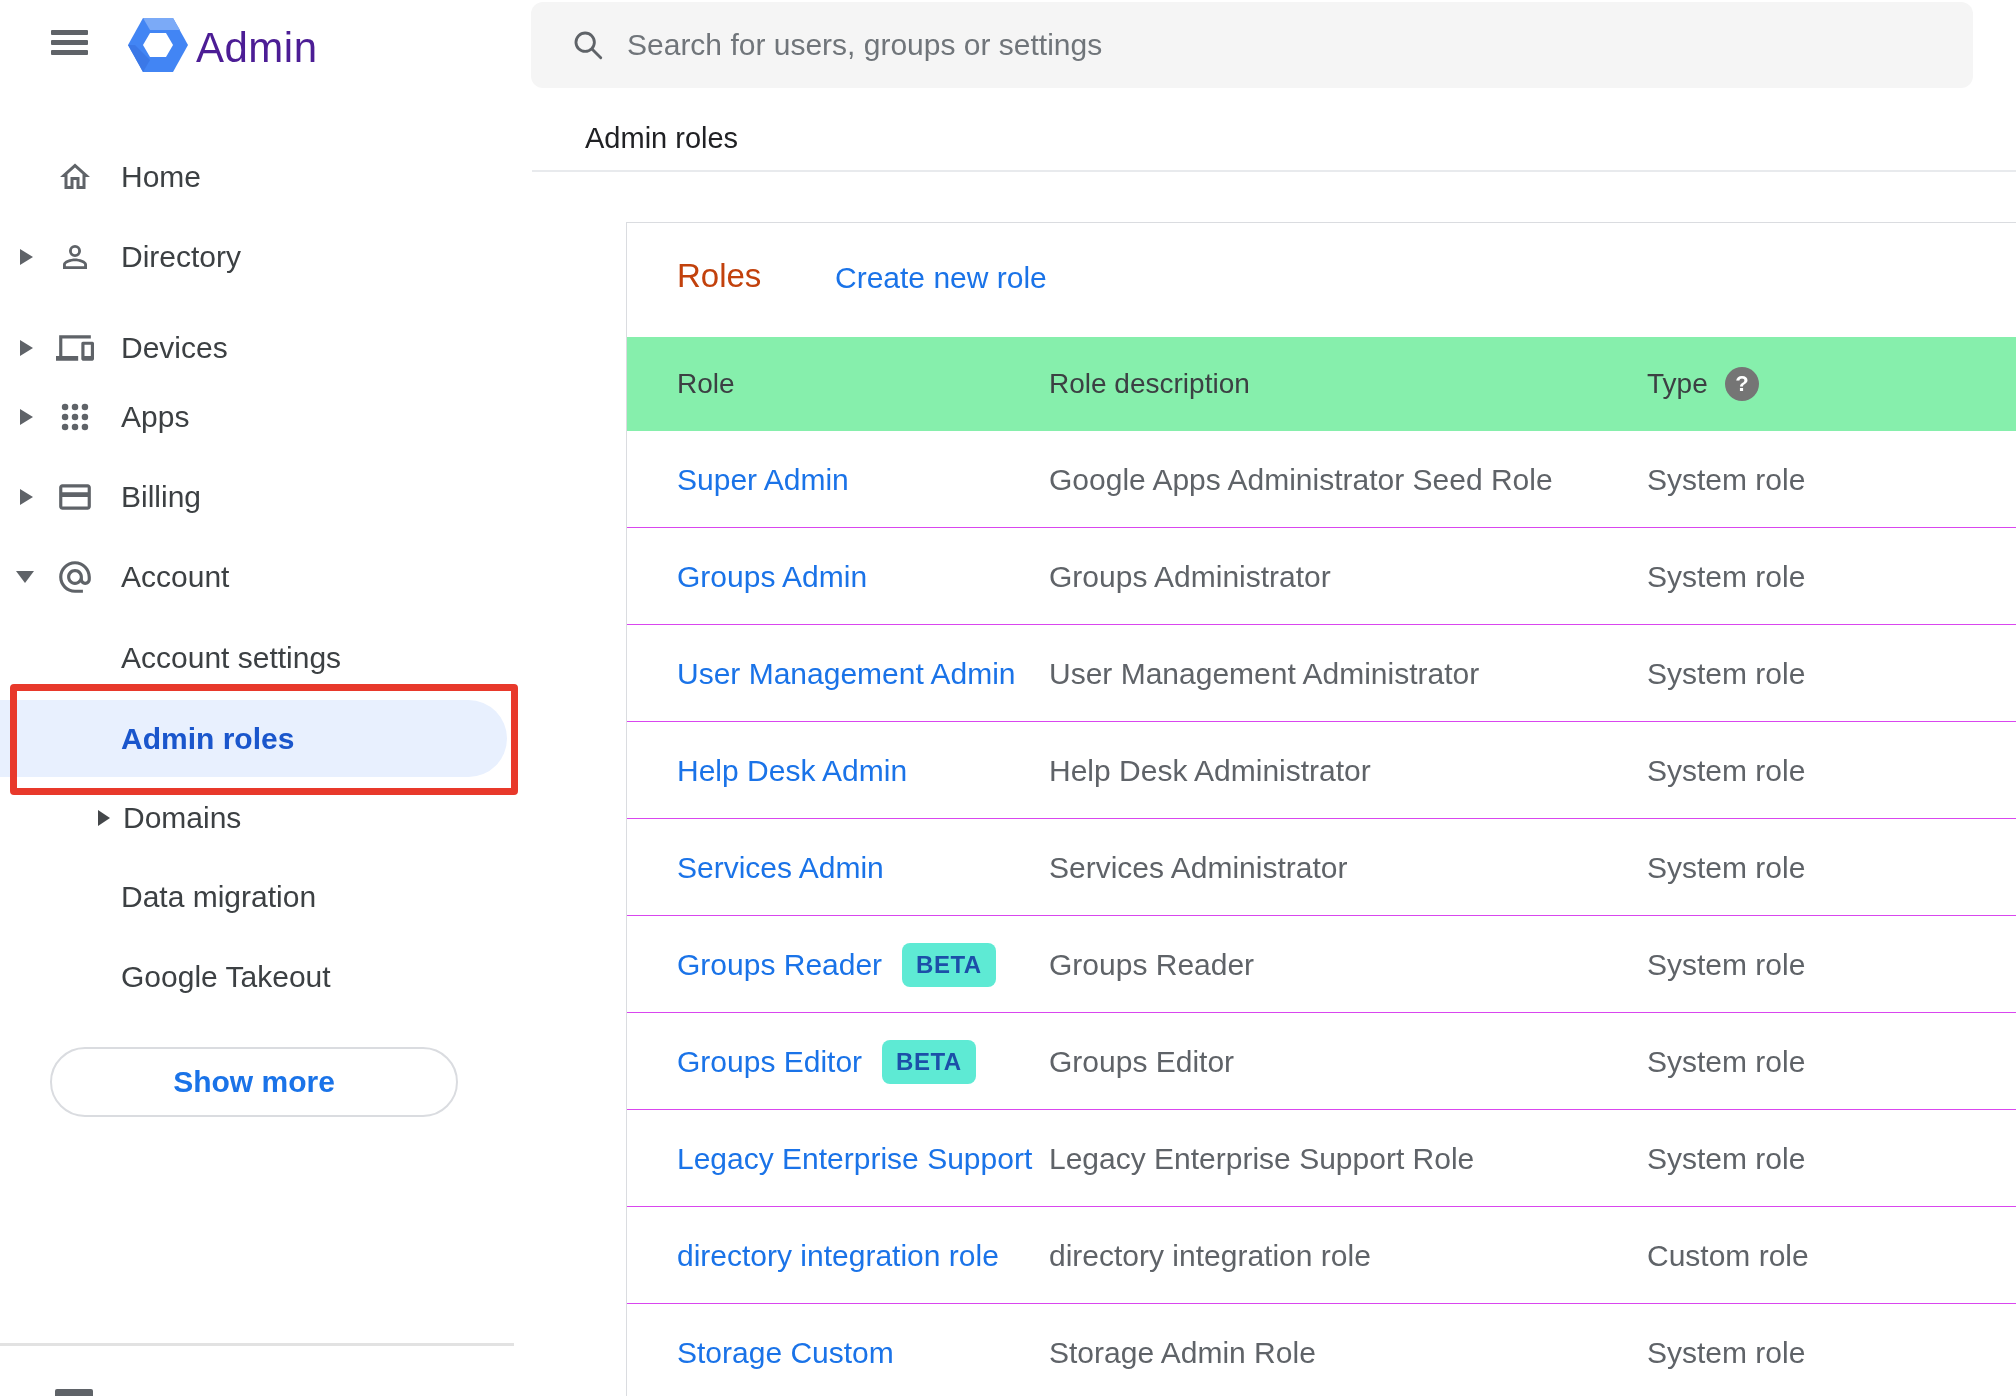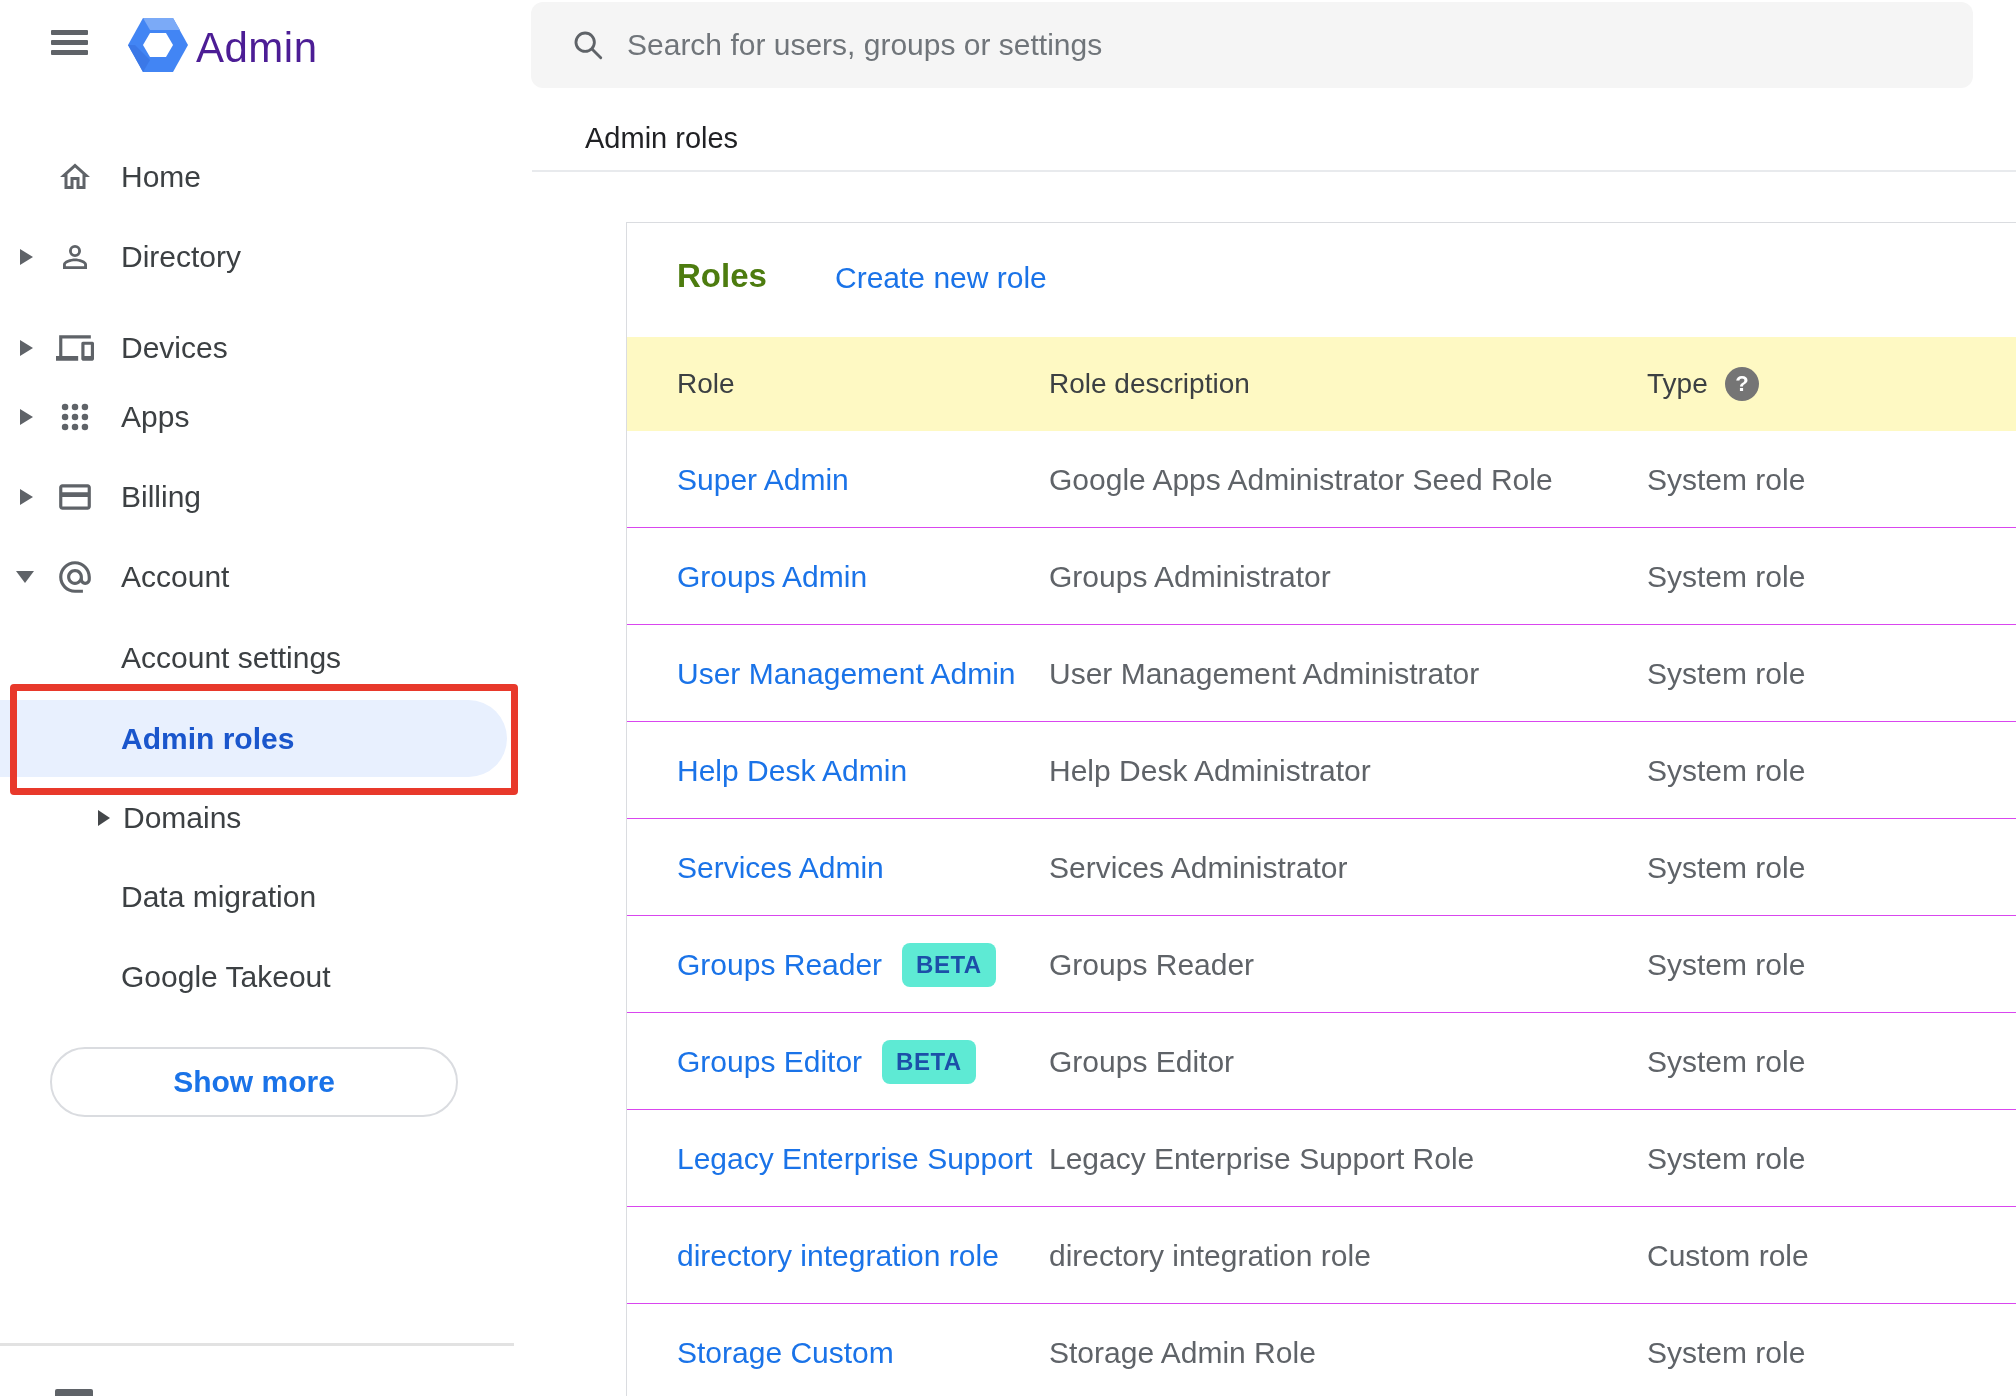--- a/index.html
+++ b/index.html
@@ -65,25 +65,25 @@
     display:flex; align-items:center; justify-content:center; cursor:pointer;
     font-family:"Liberation Sans","DejaVu Sans",sans-serif; }
 
   .sidebar-bottom-divider { position:absolute; left:0; top:1343px; width:514px; height:3px; background:#e2e2e2; }
   .partial-icon { position:absolute; left:55px; top:1389px; width:38px; height:7px;
     background:#5f6368; border-radius:2px 2px 0 0; }
 
   
   .card { position:absolute; left:626px; top:222px; width:1390px; height:1174px;
     background:#fff; border-top:1px solid #dadce0; border-left:1px solid #dadce0; }
-  .roles-title { position:absolute; left:50px; top:34px; font-size:33px; font-weight:700; color:#4d7c0f; }
+  .roles-title { position:absolute; left:50px; top:34px; font-size:33px; font-weight:400; color:#c2410c; }
   .create-link { position:absolute; left:208px; top:38px; font-size:30px; color:var(--link-blue);
     text-decoration:none; cursor:pointer; }
 
-  .thead { position:absolute; left:0; top:114px; width:1390px; height:94px; background:#fef9c3; }
+  .thead { position:absolute; left:0; top:114px; width:1390px; height:94px; background:#86efac; }
   .th { position:absolute; top:0; height:94px; line-height:94px; font-size:28px; color:#3c4043; }
   .th-role { left:50px; } .th-desc { left:422px; } .th-type { left:1020px; }
   .help-circle { position:absolute; left:1098px; top:30px; width:34px; height:34px;
     border-radius:50%; background:#757575; color:#fff; font-size:22px; font-weight:700;
     display:flex; align-items:center; justify-content:center; cursor:pointer; }
 
   .tbody { position:absolute; left:0; top:208px; width:1390px; }
   .trow { position:relative; width:1390px; height:97px; border-bottom:1px solid #d946ef;text-decoration:underline; }
   .cell { position:absolute; top:0; height:97px; display:flex; align-items:center;
     font-size:30px; color:#5f6368; white-space:nowrap; }

